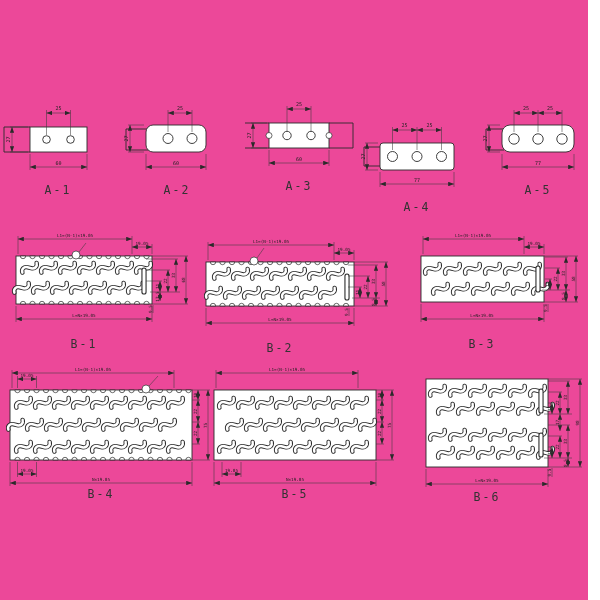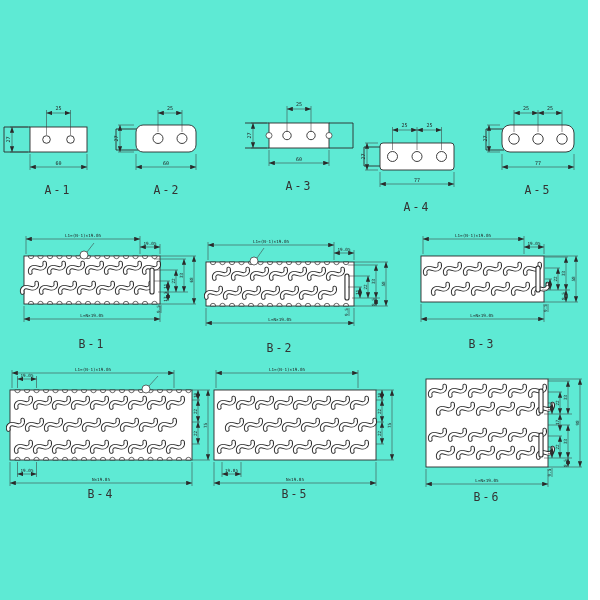--- a/index.html
+++ b/index.html
@@ -1,16 +1,16 @@
 <!DOCTYPE html>
 <html><head>
 <meta charset="utf-8">
 <style>
   html,body{margin:0;padding:0;background:#fff;}
-  #stage{position:relative;width:588px;height:600px;background:#5eead4;overflow:hidden;
+  #stage{position:relative;width:588px;height:600px;background:#ec4899;overflow:hidden;
          font-family:"DejaVu Sans Mono", monospace;}
   figure{position:absolute;margin:0;padding:0;}
   svg{display:block;}
   .ol{fill:#fff;stroke:#2a2a2a;stroke-width:0.9;}
   .thin{fill:none;stroke:#2a2a2a;stroke-width:0.9;}
   .dl{stroke:#3a3a3a;stroke-width:0.55;fill:none;}
   .sb{stroke:#2a2a2a;stroke-width:4.4;fill:none;stroke-linecap:round;}
   .sw{stroke:#ffffff;stroke-width:2.5;fill:none;stroke-linecap:round;}
   .cb{stroke:#2a2a2a;stroke-width:5.2;fill:none;stroke-linecap:round;}
   .cw{stroke:#ffffff;stroke-width:3.0;fill:none;stroke-linecap:round;}
@@ -56,21 +56,21 @@
         <line class="dl" x1="12" y1="32" x2="12" y2="57" marker-start="url(#arr)" marker-end="url(#arr)"></line>
         <text class="dim" transform="rotate(-90 9.5 44.5)" x="9.5" y="44.5">27</text>
         <path class="dl" d="M30,59 V75 M87,59 V75"></path>
         <line class="dl" x1="30" y1="72" x2="87" y2="72" marker-start="url(#arr)" marker-end="url(#arr)"></line>
         <text class="dim" x="58.5" y="70">60</text>
       </g>
       <text class="cap" x="58" y="99">A-1</text>
     </svg>
   </figure>
 
-  <figure style="left:110px;top:95px">
+  <figure style="left:120px;top:95px">
     <svg viewBox="0 0 120 102" width="120" height="102">
       <g>
         <path class="thin" d="M28,34 H6 V55 H28"></path>
         <rect class="ol" x="26" y="30" width="60" height="27" rx="7"></rect>
         <circle class="thin" cx="48" cy="43.5" r="5"></circle>
         <circle class="thin" cx="72" cy="43.5" r="5"></circle>
       </g>
       <g>
         <path class="dl" d="M48,37 V15 M72,37 V15"></path>
         <line class="dl" x1="48" y1="18" x2="72" y2="18" marker-start="url(#arr)" marker-end="url(#arr)"></line>
@@ -156,21 +156,21 @@
         <line class="dl" x1="11" y1="30" x2="11" y2="57" marker-start="url(#arr)" marker-end="url(#arr)"></line>
         <text class="dim" transform="rotate(-90 8.5 43.5)" x="8.5" y="43.5">27</text>
         <path class="dl" d="M24,59 V75 M96,59 V75"></path>
         <line class="dl" x1="24" y1="72" x2="96" y2="72" marker-start="url(#arr)" marker-end="url(#arr)"></line>
         <text class="dim" x="60" y="70">77</text>
       </g>
       <text class="cap" x="60" y="99">A-5</text>
     </svg>
   </figure>
 
-  <figure style="left:18px;top:228px">
+  <figure style="left:10px;top:228px">
     <svg viewBox="0 0 200 126" width="200" height="126">
       <g>
         <rect class="ol" x="6" y="28" width="136" height="48"></rect>
         <g>
             <use href="#notchD" x="13" y="28"></use>
             <use href="#notchD" x="22.5" y="28"></use>
             <use href="#notchD" x="32" y="28"></use>
             <use href="#notchD" x="41.5" y="28"></use>
             <use href="#notchD" x="51" y="28"></use>
             <use href="#notchD" x="60.5" y="28"></use>

